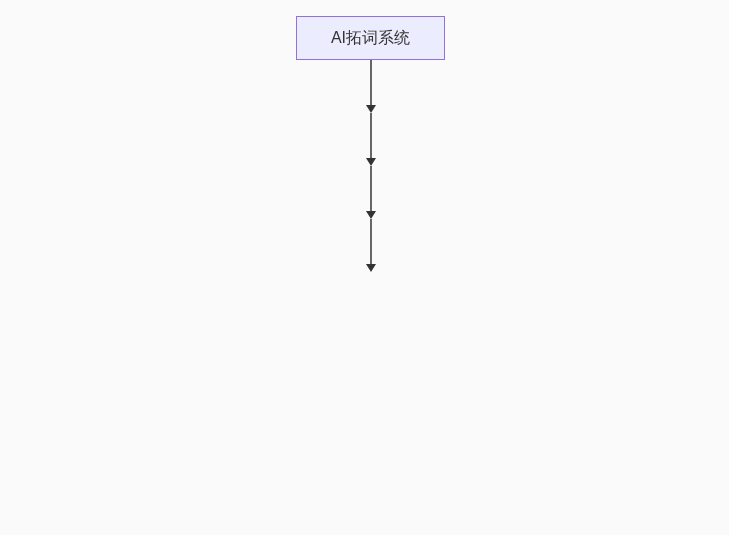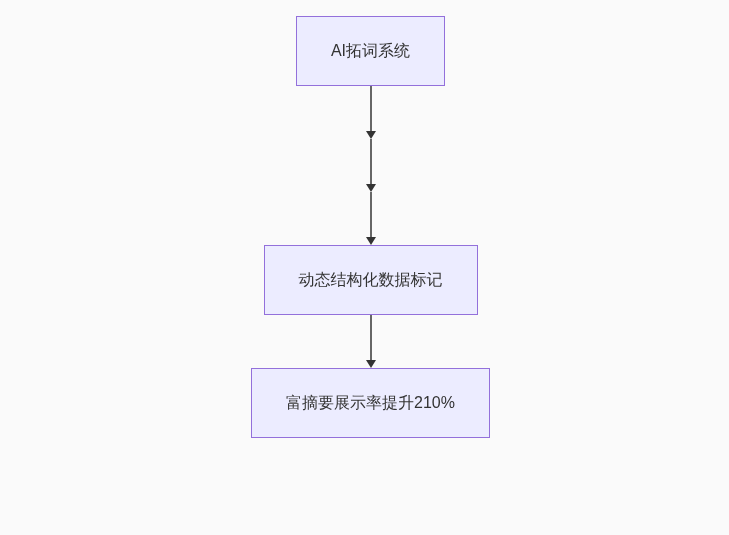--- a/index.html
+++ b/index.html
@@ -18,21 +18,21 @@
     left: 6px;
     width: 729px;
     padding-top: 16px;
     display: flex;
     flex-direction: column;
     align-items: center;
     box-sizing: border-box;
   }
   .flow-node {
     box-sizing: border-box;
-    height: 70px;
+    height: 44px;
     padding: 0 34px;
     background: #ececff;
     border: 1px solid #9370db;
     color: #333333;
     font-size: 16px;
     display: flex;
     align-items: center;
     justify-content: center;
     white-space: nowrap;
     flex: 0 0 auto;
@@ -76,26 +76,20 @@
     <div class="edge-line"></div>
     <div class="edge-arrowhead"></div>
   </div>
 
 
   <div class="flow-edge">
     <div class="edge-line"></div>
     <div class="edge-arrowhead"></div>
   </div>
 
-  <div class="flow-node">
-    <span>动态结构化数据标记</span>
-  </div>
 
   <div class="flow-edge">
     <div class="edge-line"></div>
     <div class="edge-arrowhead"></div>
   </div>
 
-  <div class="flow-node">
-    <span>富摘要展示率提升210%</span>
-  </div>
 
 </div>
 
 </body></html>

